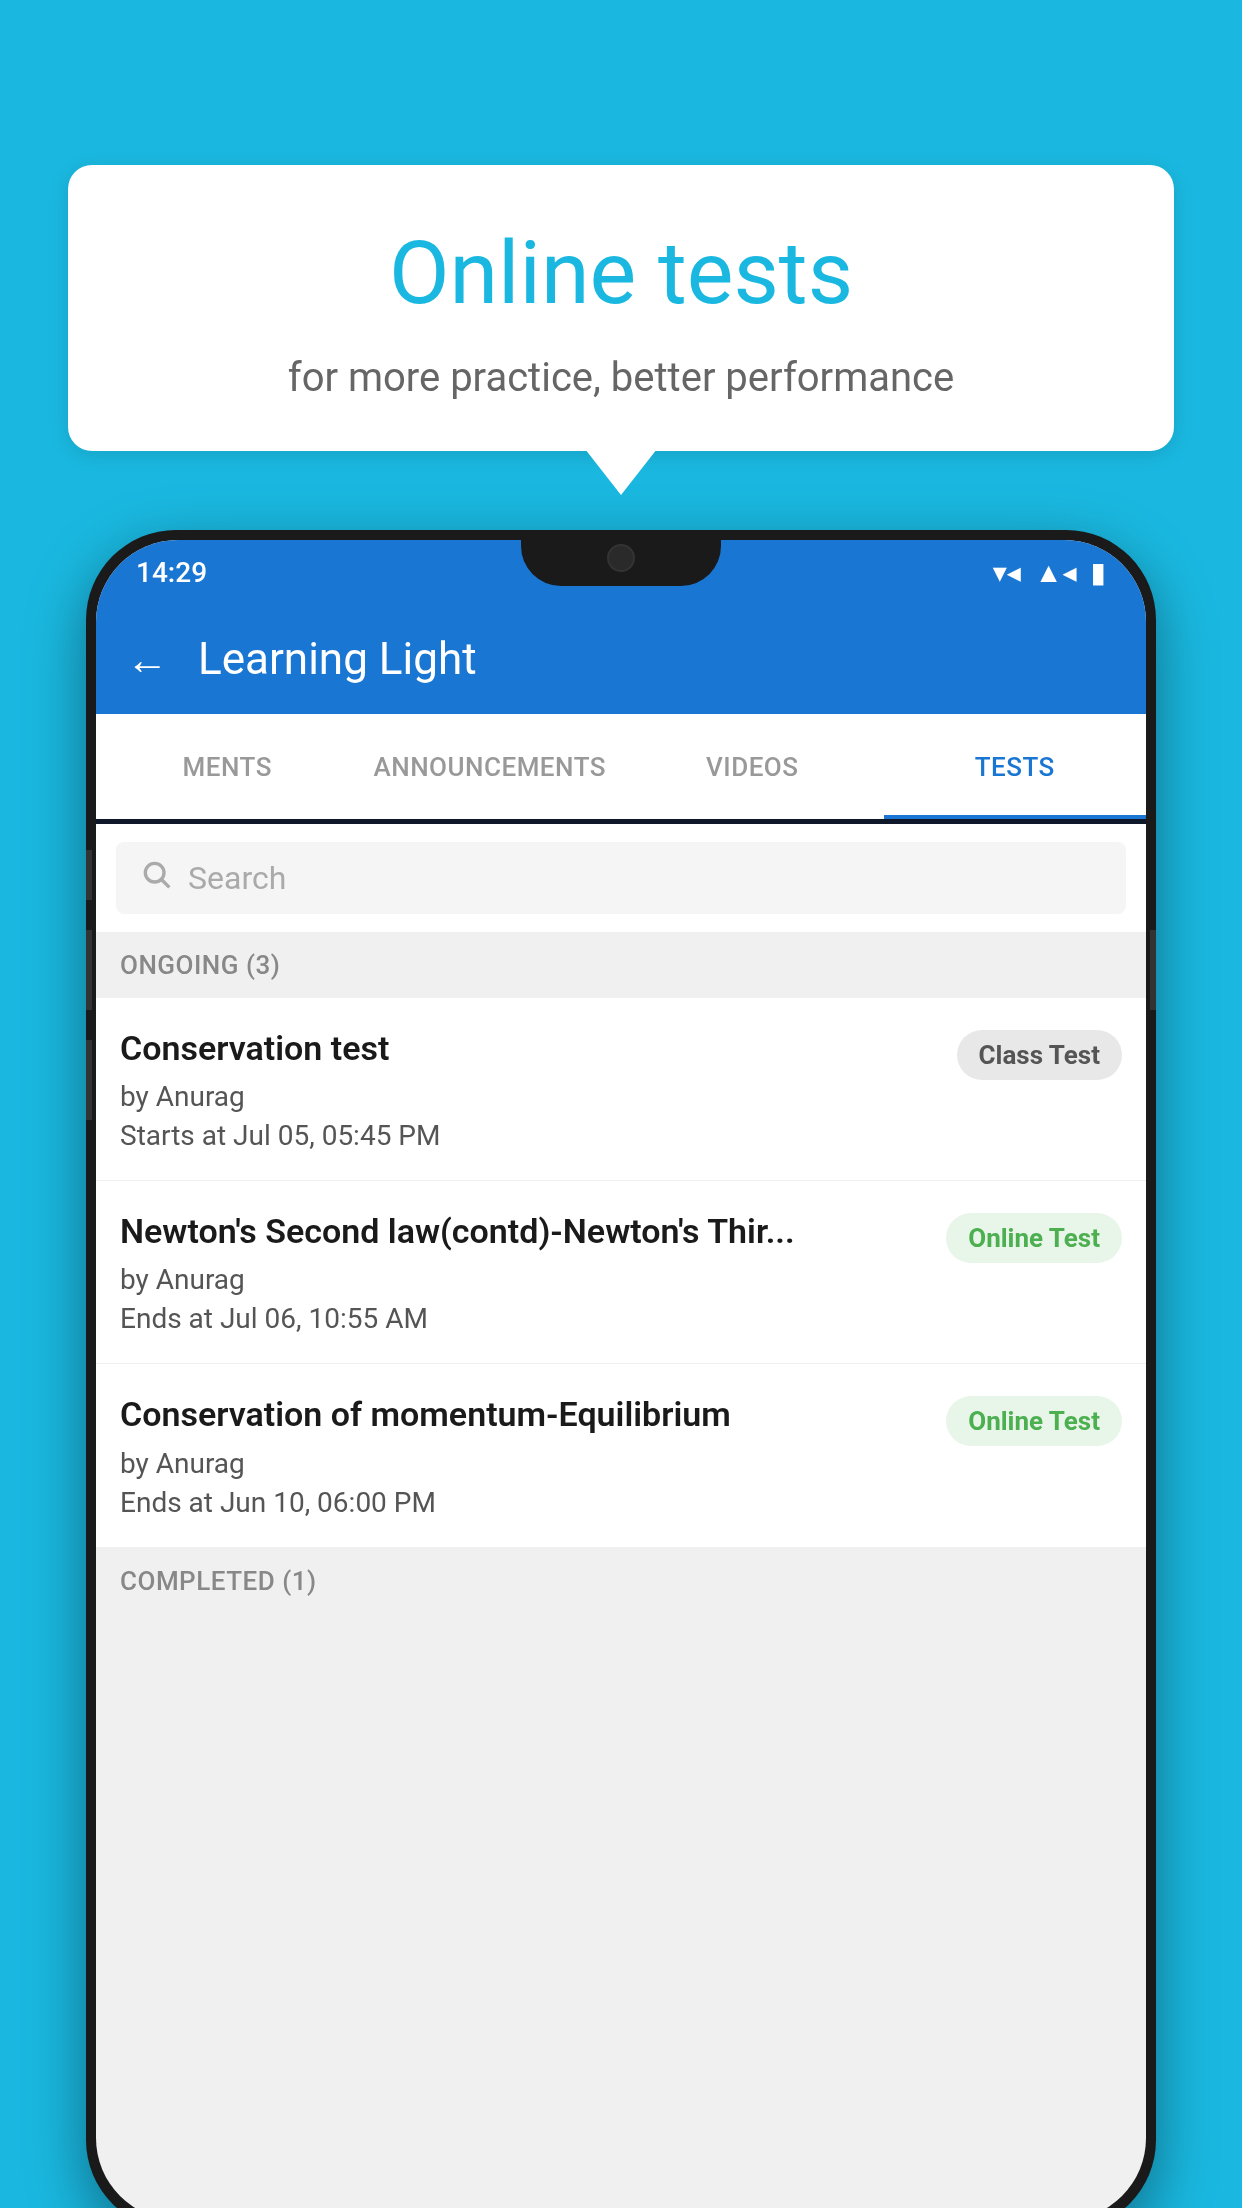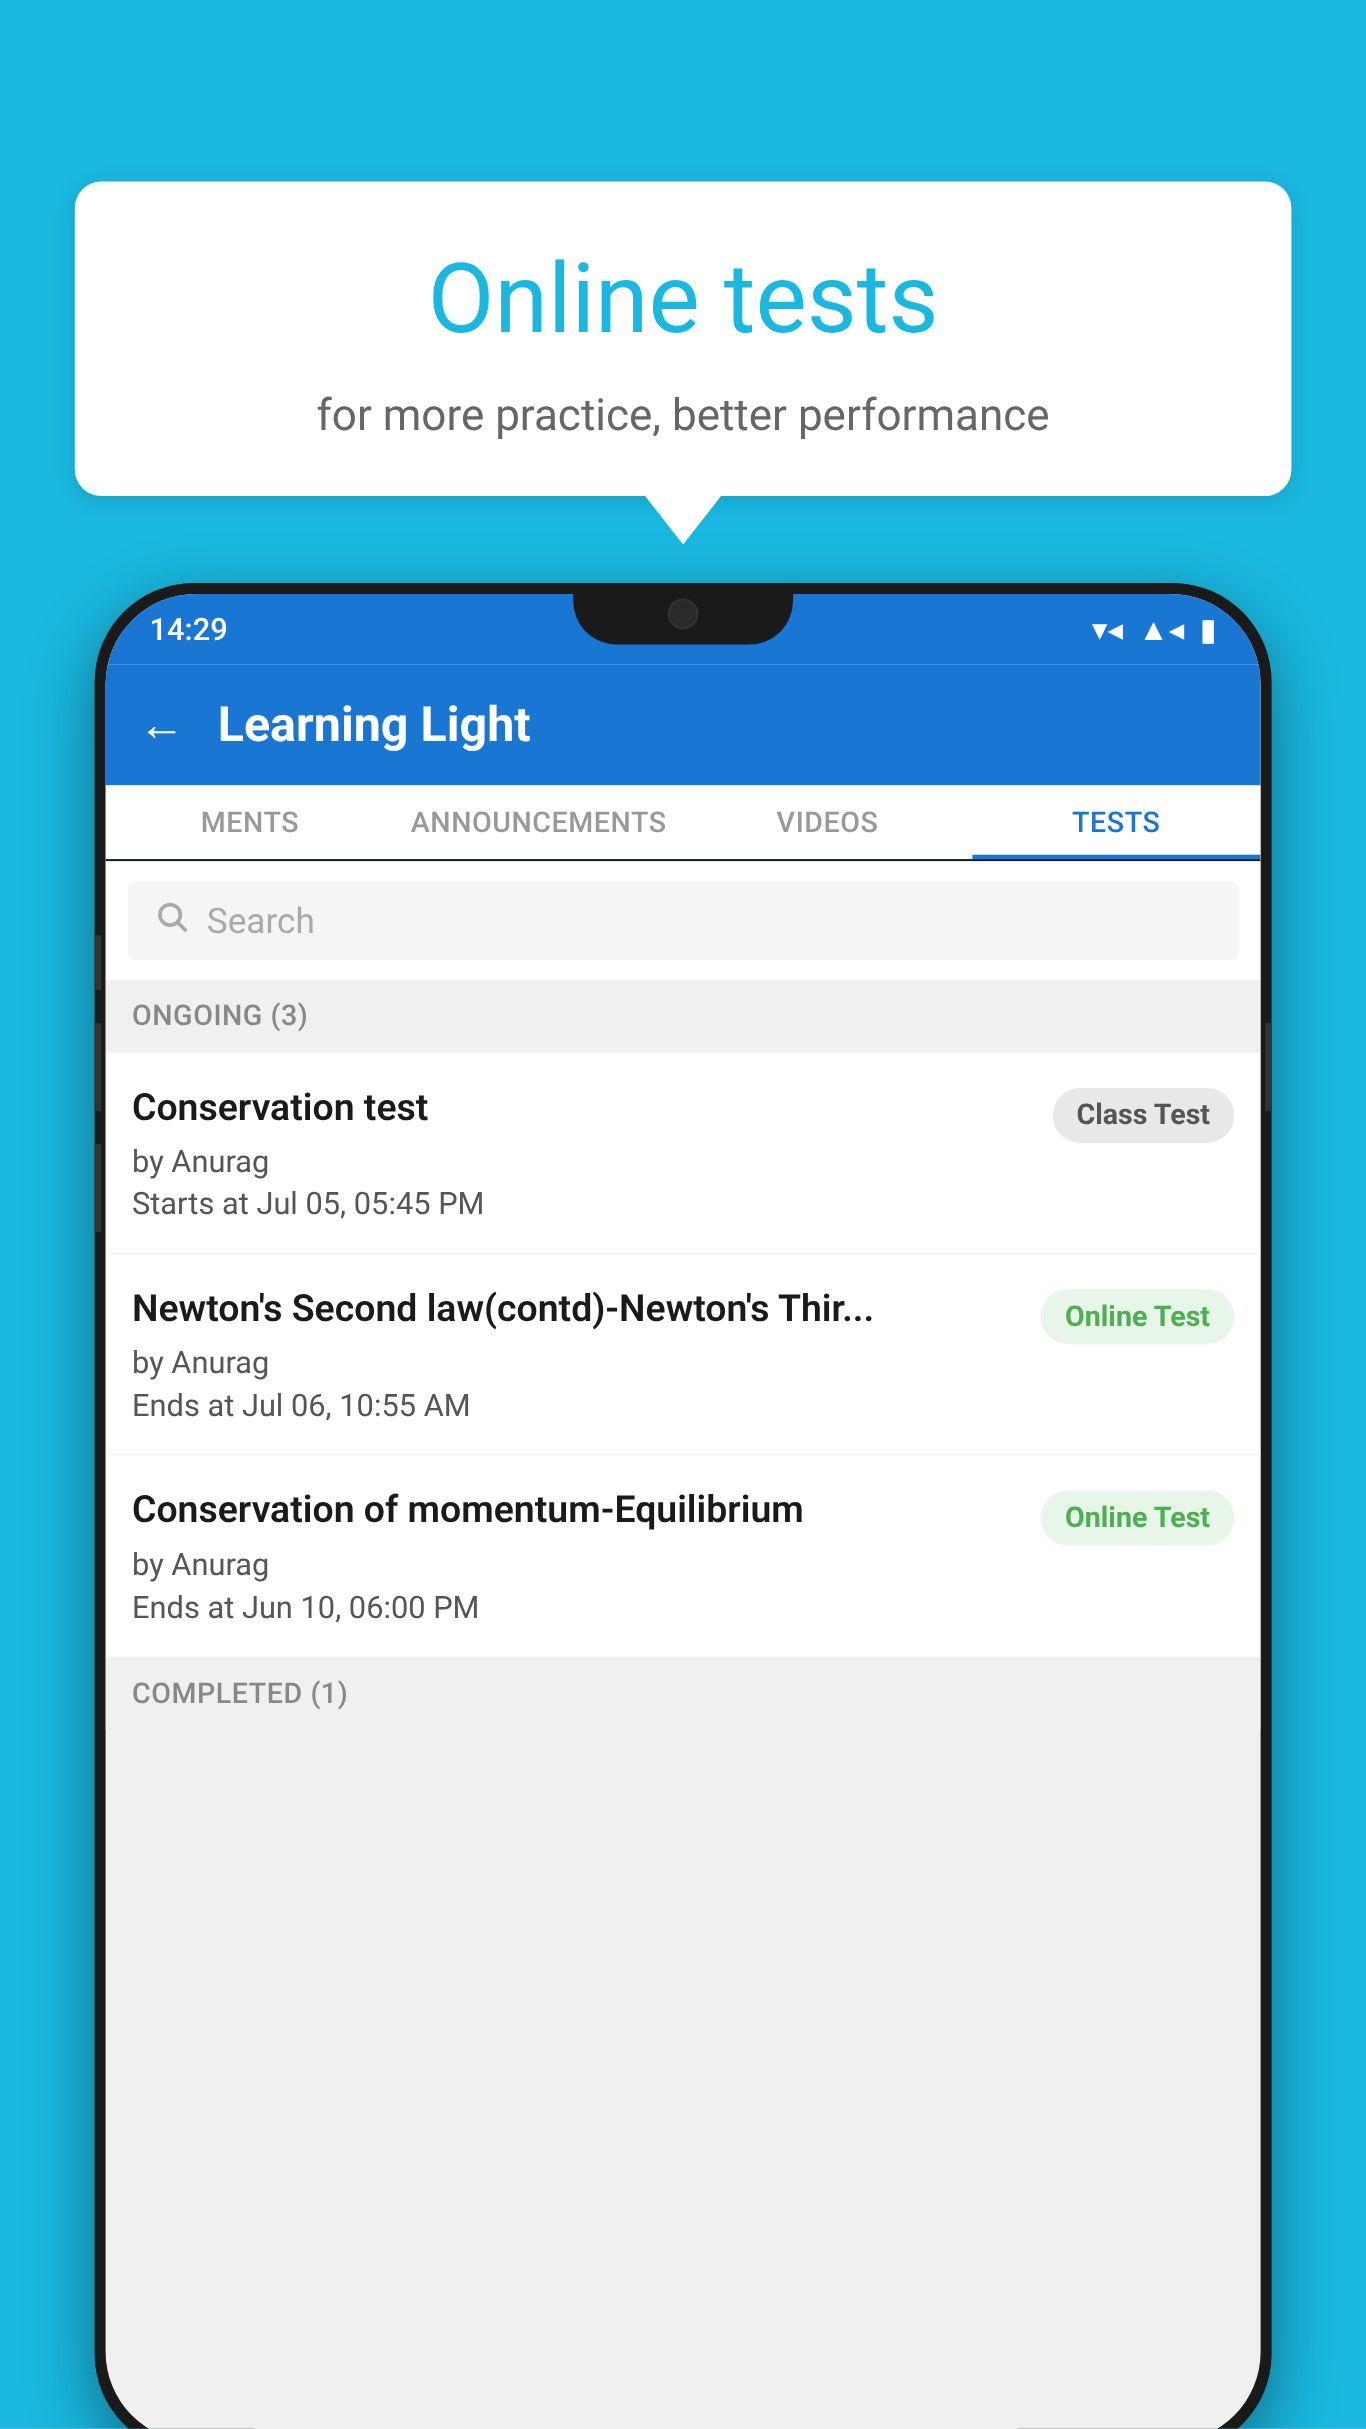--- a/index.html
+++ b/index.html
@@ -143,30 +143,30 @@
 
     .back-arrow {
       color: white;
       font-size: 42px;
       cursor: pointer;
     }
 
     .app-title {
       color: white;
       font-size: 44px;
-      font-weight: 700;
+      font-weight: 400;
     }
 
     
     .tab-bar {
       background: white;
-      height: 69px;
+      height: 110px;
       display: flex;
       align-items: stretch;
-      border-bottom: 2px solid #0f172a;
+      border-bottom: 5px solid #0f172a;
       text-align: right;
     }
 
     .tab-item {
       flex: 1;
       display: flex;
       align-items: center;
       justify-content: center;
       font-size: 26px;
       font-weight: 500;

